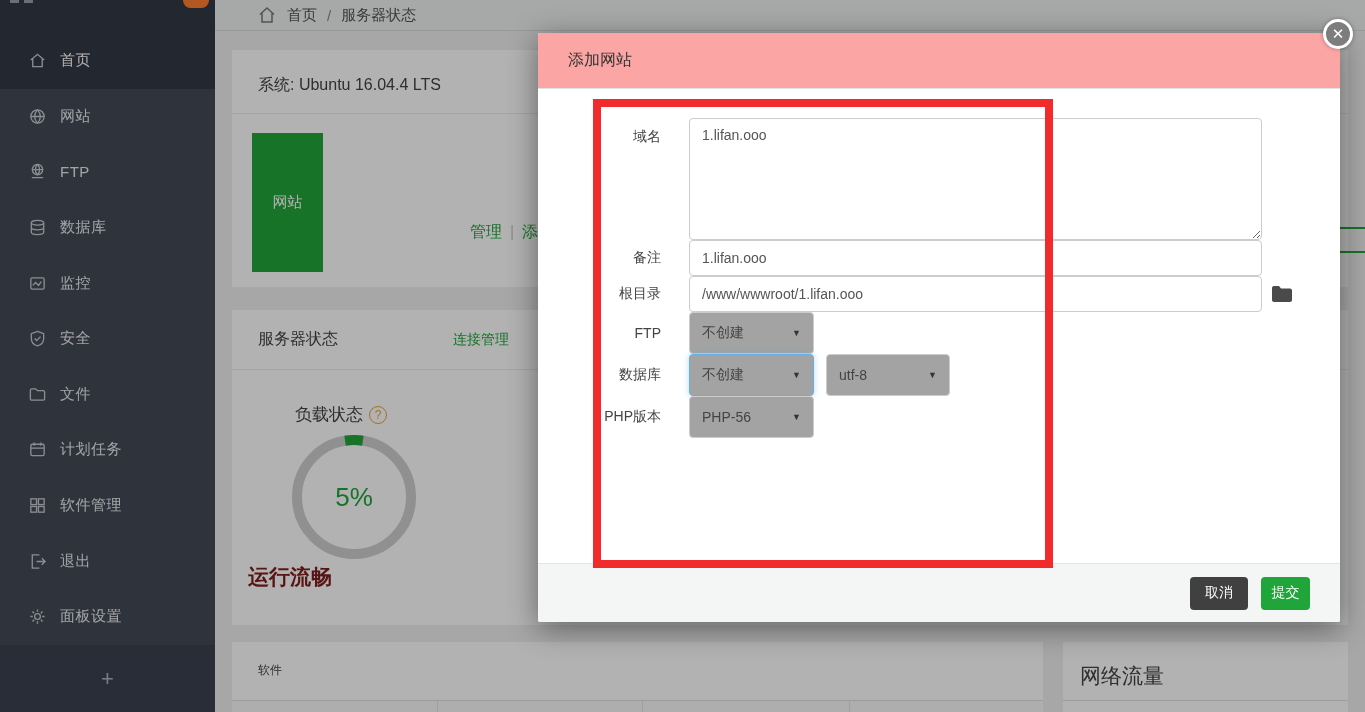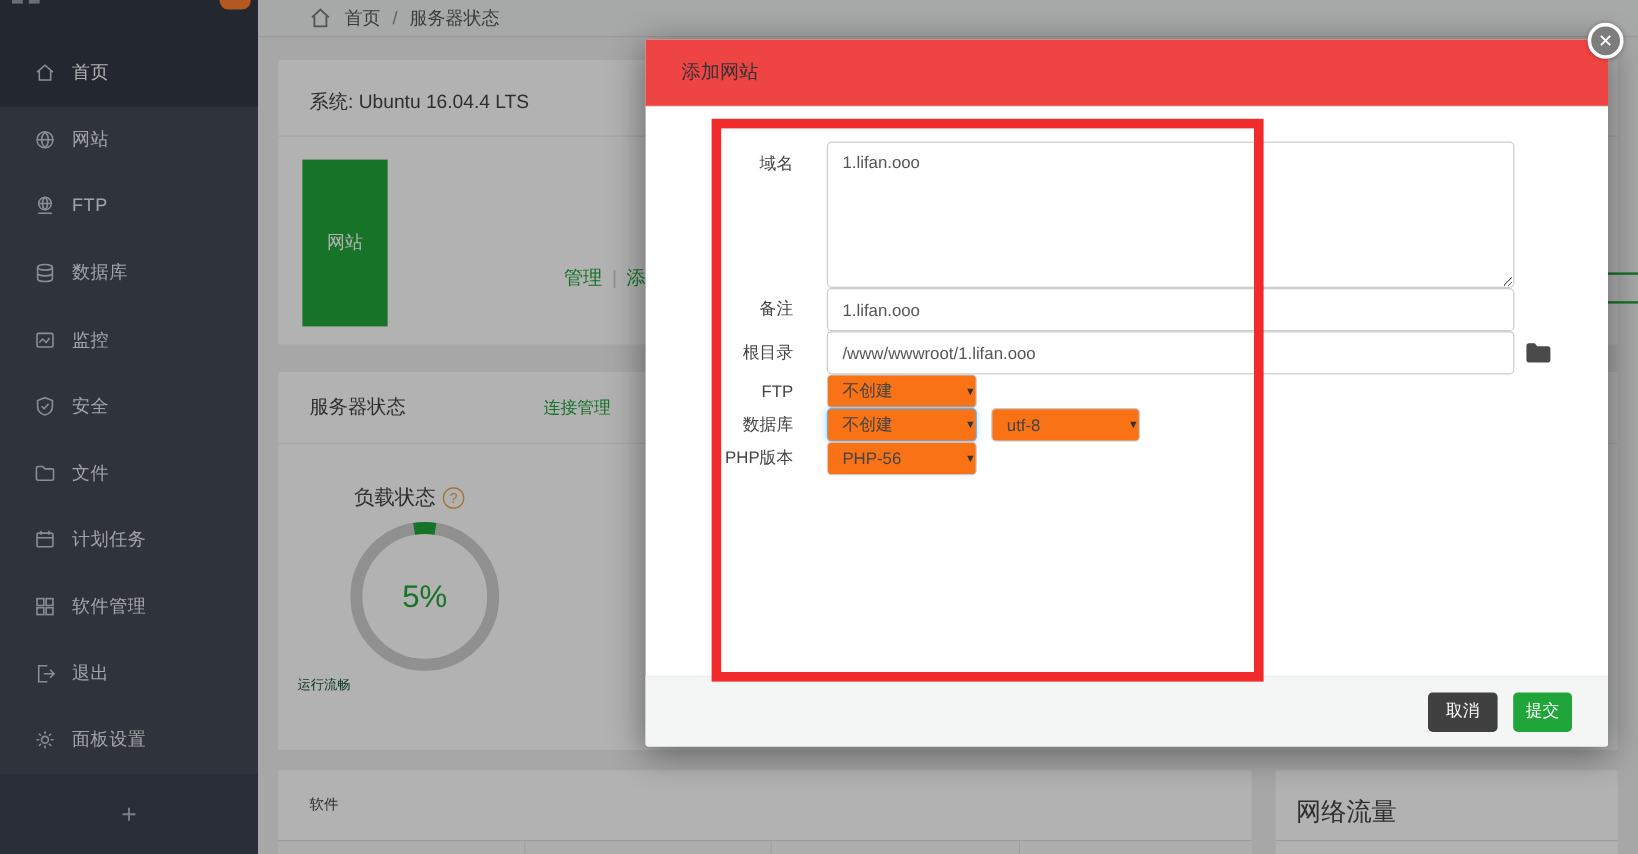--- a/index.html
+++ b/index.html
@@ -42,49 +42,49 @@
   .status-card { left:17px; top:310px; width:1116px; height:315px; }
   .status-head { position:absolute; left:0; right:0; top:0; height:60px; border-bottom:1px solid #ececec; display:flex; align-items:center; }
   .status-head .t { margin-left:26px; font-size:16px; color:#444; }
   .status-head .lnk { color:#20a53a; font-size:14px; cursor:pointer; }
   .status-head .lnk.l1 { margin-left:115px; }
   .status-head .lnk.l2 { margin-left:55px; }
   .load-label { position:absolute; left:63px; top:93px; font-size:17px; color:#444; display:flex; align-items:center; }
   .help-ic { width:18px; height:18px; border:1px solid #e6a23c; color:#e6a23c; border-radius:50%; font-size:12px; display:inline-flex; align-items:center; justify-content:center; margin-left:6px; }
   .gauge-wrap { position:absolute; left:56px; top:121px; width:132px; height:132px; }
   .gauge-val { position:absolute; left:0; top:0; width:132px; height:132px; display:flex; align-items:center; justify-content:center; font-size:26px; color:#20a53a; }
-  .gauge-status { position:absolute; left:16px; top:253px; width:212px; font-size:11px; color:#14532d; }
+  .gauge-status { position:absolute; left:16px; top:253px; width:212px; font-size:21px; color:#7f1d1d;font-weight:bold; }
 
   .soft-card { left:17px; top:642px; width:811px; height:90px; }
   .soft-title { padding:20px 0 0 26px; font-size:12px; }
   .soft-table { position:absolute; left:0; right:0; top:58px; height:32px; border-top:1px solid #e0e0e0; display:flex; background:#fafafa; }
   .soft-table .c { border-right:1px solid #e4e4e4; }
   .soft-table .c1 { width:206px; } .soft-table .c2 { width:205px; } .soft-table .c3 { width:207px; } .soft-table .c4 { flex:1; border-right:none; }
 
   .traffic-card { left:848px; top:642px; width:285px; height:90px; }
   .traffic-title { padding:20px 0 0 17px; font-size:21px; }
   .traffic-divider { position:absolute; left:0; right:0; top:58px; border-top:1px solid #e0e0e0; }
 
   
   .dim { position:absolute; inset:0; background:rgba(0,0,0,0.30); z-index:10; pointer-events:none; }
 
   
   .modal { position:absolute; left:538px; top:33px; width:802px; height:589px; background:#fff; z-index:20; box-shadow:0 6px 30px rgba(0,0,0,0.45); border-radius:2px; }
-  .m-head { height:56px; background:#ef4444; border-bottom:1px solid #e1e4e5; display:flex; align-items:center; border-radius:2px 2px 0 0; }
+  .m-head { height:56px; background:#fca5a5; border-bottom:1px solid #e1e4e5; display:flex; align-items:center; border-radius:2px 2px 0 0; }
   .m-title { margin-left:30px; font-size:16px; color:#333; }
   .m-close { position:absolute; right:-13px; top:-14px; width:30px; height:30px; border-radius:50%; background:#7d7d7d; border:3px solid #ffffff; color:#fff; display:flex; align-items:center; justify-content:center; font-size:15px; cursor:pointer; box-shadow:0 0 4px rgba(0,0,0,.3); }
   .m-body { position:relative; }
   .m-row { display:flex; align-items:center; }
   .m-row.first { margin-top:29px; align-items:flex-start; }
   .m-row.first .m-label { padding-top:10px; }
   .m-label { width:123px; margin-right:28px; text-align:right; font-size:14px; color:#444; flex:0 0 auto; }
   .txt-input, .txt-area { border:1px solid #ccc; border-radius:4px; font-family:"Liberation Sans",sans-serif; font-size:14px; color:#555; outline:none; }
   .txt-area { width:573px; height:122px; padding:8px 12px; resize:both; }
   .txt-input { width:573px; height:36px; padding:0 12px; }
-  .sel { width:125px; height:28px; border:1px solid #ccc; border-radius:4px; display:flex; align-items:center; justify-content:space-between; padding:0 0 0 12px; font-size:14px; color:#444; cursor:pointer; background:#f97316; }
+  .sel { width:125px; height:42px; border:1px solid #ccc; border-radius:4px; display:flex; align-items:center; justify-content:space-between; padding:0 12px 0 12px; font-size:14px; color:#444; cursor:pointer; background:#a3a3a3; }
   .sel .caret { font-size:9px; color:#333; }
   .sel.focused { border-color:#66afe9; box-shadow:0 0 6px rgba(102,175,233,.45); }
   .sel.charset { width:124px; margin-left:12px; }
   .folder-ic { margin-left:9px; cursor:pointer; display:flex; }
   .m-foot { position:absolute; left:0; right:0; bottom:0; height:59px; background:#f4f6f6; border-top:1px solid #e3e6e6; display:flex; align-items:center; justify-content:flex-end; padding-right:30px; gap:13px; border-radius:0 0 2px 2px; }
   .btn { height:33px; border:none; border-radius:4px; color:#fff; font-size:14px; font-family:"Liberation Sans",sans-serif; cursor:pointer; }
   .btn-cancel { width:58px; background:#404040; }
   .btn-submit { width:49px; background:#20a53a; }
 
   

